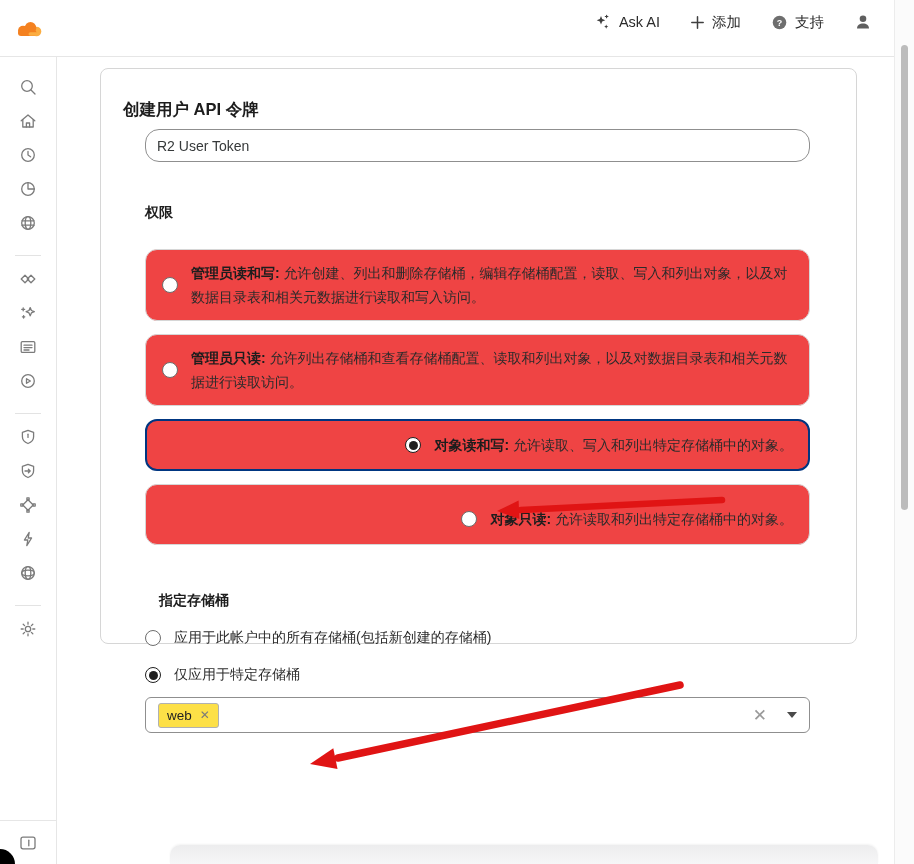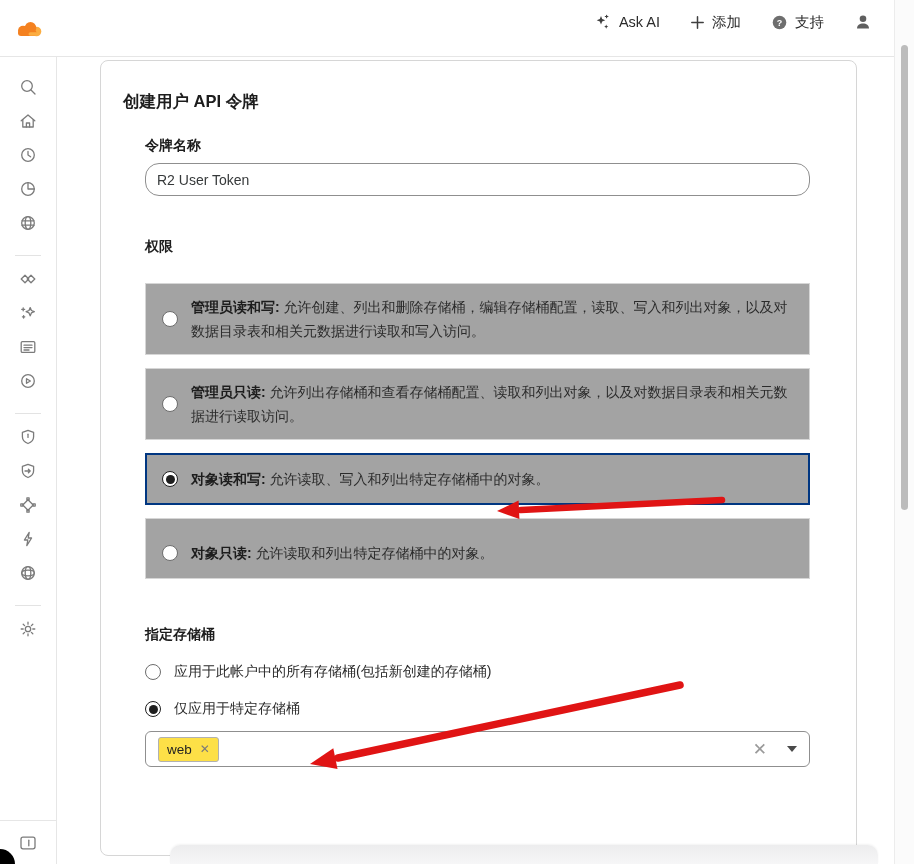--- a/index.html
+++ b/index.html
@@ -27,45 +27,45 @@
   .corner-wedge { position:absolute; left:0; bottom:0; width:15px; height:15px; background:#000;
                   border-top-right-radius:100%; z-index:7; }
 
   
   .scroll-gutter { position:absolute; right:0; top:0; width:20px; height:864px; background:#fbfbfb;
                    border-left:1px solid #ececec; z-index:8; }
   .scroll-thumb { position:absolute; right:6px; top:45px; width:7px; height:465px; background:#bcbcbc;
                   border-radius:4px; cursor:pointer; }
 
   
-  .card { position:absolute; left:100px; top:60px; width:757px; height:796px; background:#fff;
+  .card { position:absolute; left:100px; top:68px; width:757px; height:576px; background:#fff;
           border:1px solid #d6d6d6; border-radius:8px; padding:30px 46px 0 22px; z-index:1; }
   .page-title { font-size:16.5px; font-weight:700; color:#1d1d1d; }
   .fields { padding-left:22px; }
   .field-label { font-size:14px; font-weight:700; color:#1d1d1d; }
   .token-label { margin-top:24px; }
   .text-input { display:block; width:665px; height:33px; margin-top:8px; border:1px solid #8f8f8f;
                 border-radius:14px; padding:0 11px; font-size:14px; color:#36393a;
                 font-family:"Liberation Sans","DejaVu Sans",sans-serif; background:#fff; }
   .perm-label { margin-top:42px; }
   .perm-desc { margin-top:12px; font-size:14px; color:#2b2b2b; }
   .options { margin-top:27px; width:665px; }
-  .perm-option { display:flex; align-items:center; gap:13px; border:1px solid #d6d6d6; border-radius:0;
+  .perm-option { display:flex; align-items:center; gap:13px; border:1px solid #d6d6d6; border-radius:12px;
                  padding:11px 16px; margin-bottom:13px; font-size:14px; line-height:24px; color:#2b2b2b;
-                 cursor:pointer; background:#a3a3a3; }
+                 cursor:pointer; background:#ef4444;justify-content:flex-end; }
   .perm-option.single { padding-top:22px; padding-bottom:13px; }
   .perm-option.selected { border:2px solid #003681; padding:12px 15px; }
   .perm-option b { color:#1d1d1d; }
   .radio { width:16px; height:16px; border:1px solid #6d6d6d; border-radius:50%; background:#fff;
            flex:none; position:relative; display:inline-block; cursor:pointer; }
   .radio.on { border:1.5px solid #1f1f1f; }
   .radio.on::after { content:""; position:absolute; inset:2.5px; background:#1f1f1f; border-radius:50%; }
   .footnote { margin-top:2px; font-size:14px; color:#2b2b2b; }
   .footnote a { color:#2c6fbf; text-decoration:underline; cursor:pointer; }
-  .bucket-label { margin-top:47px; }
+  .bucket-label { margin-top:47px;margin-left:14px; }
   .bucket-row { display:flex; align-items:center; gap:13px; font-size:14px; color:#2b2b2b; margin-top:19px;
                 cursor:pointer; width:fit-content; }
   .bucket-row:first-of-type { margin-top:18px; }
   .multiselect { display:flex; align-items:center; width:665px; height:36px; margin-top:13px;
                  border:1px solid #8f8f8f; border-radius:6px; padding:0 12px; background:#fff; }
   .chip { display:flex; align-items:center; gap:8px; background:#fde047; border:1px solid #b1b1b1;
           border-radius:3px; padding:4px 8px; font-size:13.5px; color:#222; }
   .chip-x { color:#7a7a7a; font-size:12px; line-height:1; cursor:pointer; }
   .ms-clear { margin-left:auto; color:#9a9a9a; font-size:17px; line-height:1; cursor:pointer; }
   .ms-caret { margin-left:20px; width:0; height:0; border-left:5px solid transparent;
@@ -203,21 +203,20 @@
     <svg class="oi" width="20" height="20" viewBox="0 0 20 20">
       <rect x="3" y="4.2" width="14" height="11.6" rx="2"></rect>
         <path d="M10.8 7.2v5.6"></path>
       </svg>
   </div>
   <div class="corner-wedge"></div>
 
   <div class="card">
     <div class="page-title">创建用户 API 令牌</div>
     <div class="fields">
-      <div class="field-label token-label">令牌名称</div>
       <input class="text-input" type="text" value="R2 User Token" style="">
 
       <div class="field-label perm-label">权限</div>
 
       <div class="options">
         <div class="perm-option">
           <span class="radio"></span>
           <div><b>管理员读和写:</b><span> 允许创建、列出和删除存储桶，编辑存储桶配置，读取、写入和列出对象，以及对数据目录表和相关元数据进行读取和写入访问。</span></div>
         </div>
         <div class="perm-option">

